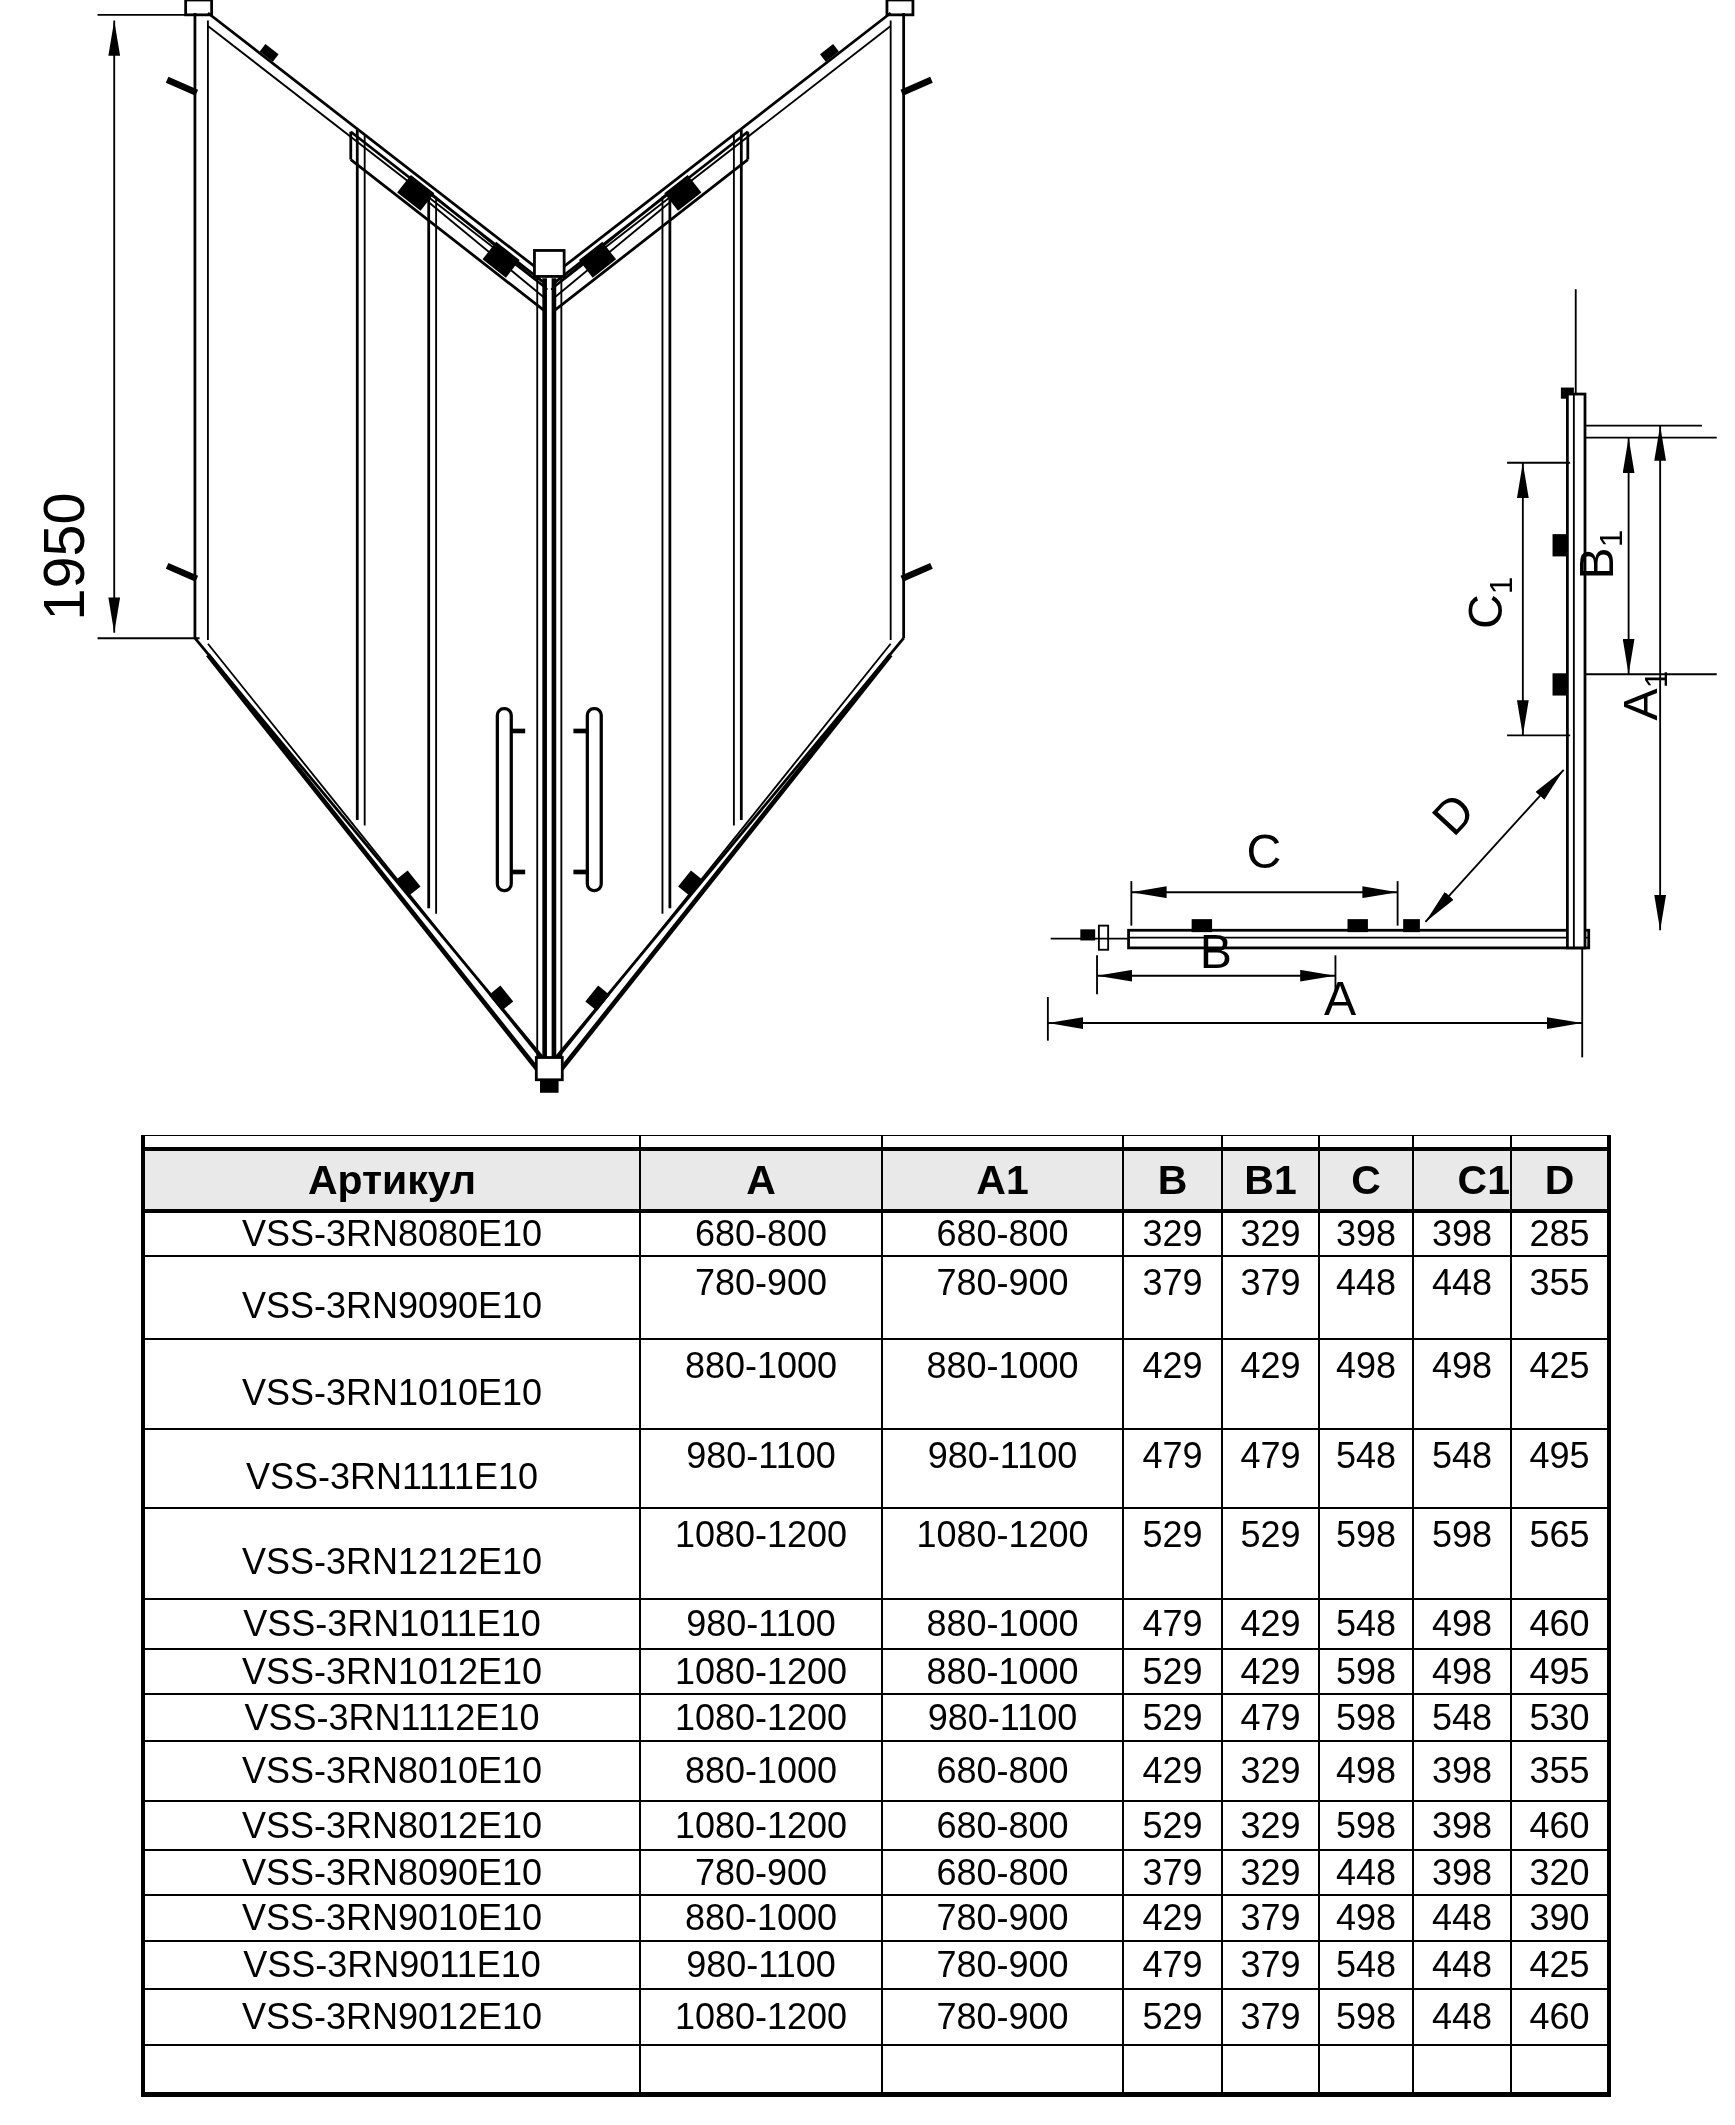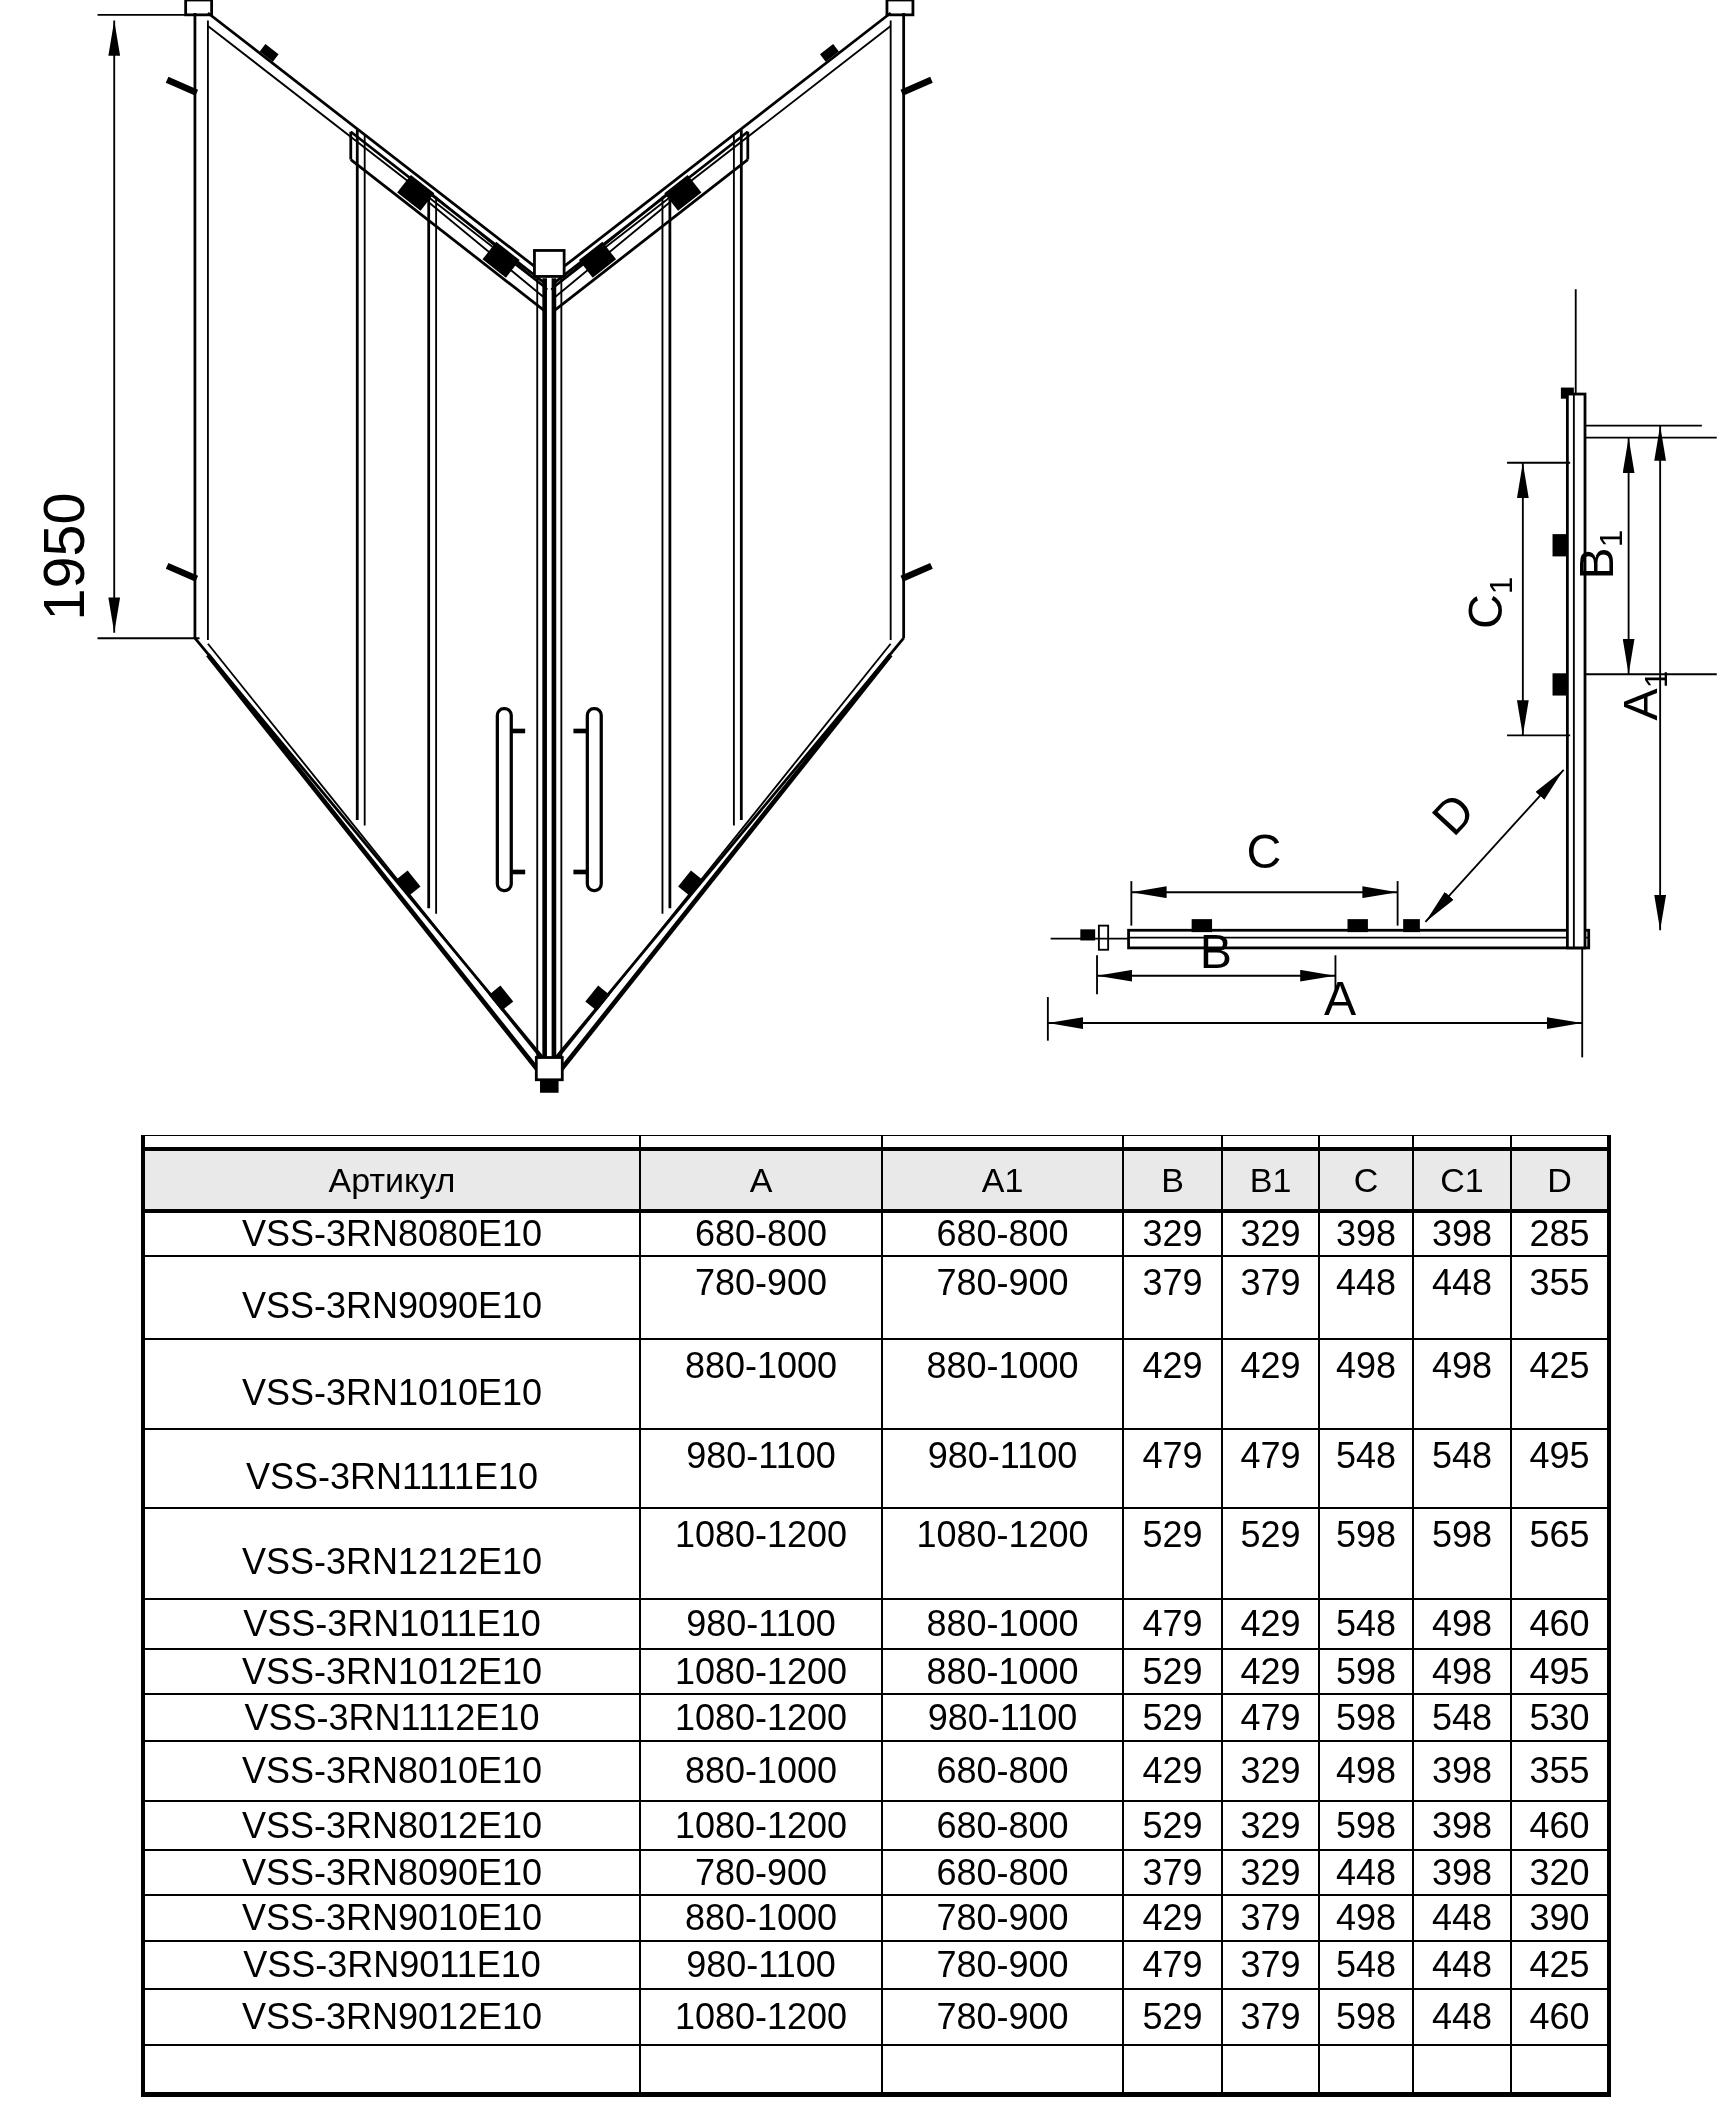--- a/index.html
+++ b/index.html
@@ -11,21 +11,21 @@
   svg text{fill:#000;}
   .dimtext{font-size:52px;}
   .dimsub{font-size:34px;}
 
   table.spec{position:absolute;left:141px;top:1135px;width:1467px;
              border-collapse:collapse;table-layout:fixed;
              border:4.6px solid #000;border-top:1.9px solid #000;}
   table.spec td, table.spec th{border:2.8px solid #000;padding:0;text-align:center;
              vertical-align:middle;font-size:36px;overflow:hidden;}
   thead tr.ghost td{height:11px;border-top:1.9px solid #000;border-bottom:4.6px solid #000;background:#fff;}
-  thead tr.head th{height:58px;border-bottom:4.6px solid #000;font-weight:normal;font-size:34px;}
+  thead tr.head th{height:58px;border-bottom:4.6px solid #000;font-weight:bold;font-size:41px;}
   tbody tr:nth-child(1){height:45px;}
   tbody tr:nth-child(2){height:83px;}
   tbody tr:nth-child(3){height:90px;}
   tbody tr:nth-child(4){height:79px;}
   tbody tr:nth-child(5){height:91px;}
   tbody tr:nth-child(6){height:50px;}
   tbody tr:nth-child(7){height:45px;}
   tbody tr:nth-child(8){height:47px;}
   tbody tr:nth-child(9){height:60px;}
   tbody tr:nth-child(10){height:49px;}
@@ -256,21 +256,21 @@
         <td></td>
           <td></td>
       </tr>
       <tr class="head">
         <th style="background: rgb(233, 233, 233);">Артикул</th>
         <th style="background: rgb(233, 233, 233);">A</th>
         <th style="background: rgb(233, 233, 233);">A1</th>
         <th style="background: rgb(233, 233, 233);">B</th>
         <th style="background: rgb(233, 233, 233);">B1</th>
         <th style="background: rgb(233, 233, 233);">C</th>
-        <th style="background: rgb(233, 233, 233);">C1</th>
+        <th style="background: rgb(233, 233, 233); text-align: right;">C1</th>
         <th style="background: rgb(233, 233, 233);">D</th>
       </tr>
     </thead>
     <tbody>
         <tr>
           <td class="col-article">VSS-3RN8080E10</td>
           <td>680-800</td>
           <td>680-800</td>
           <td>329</td>
           <td>329</td>

